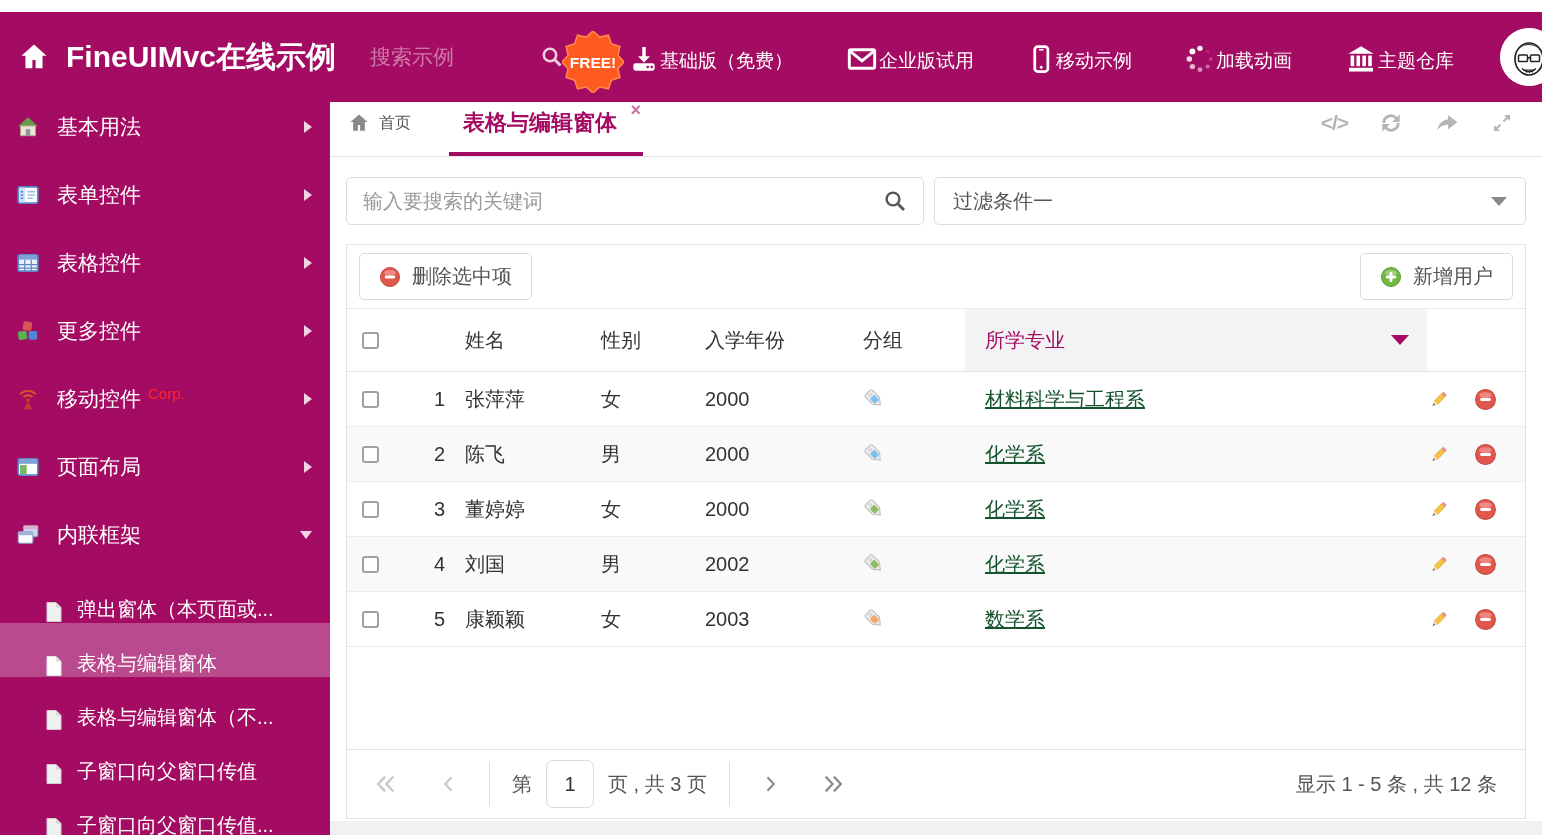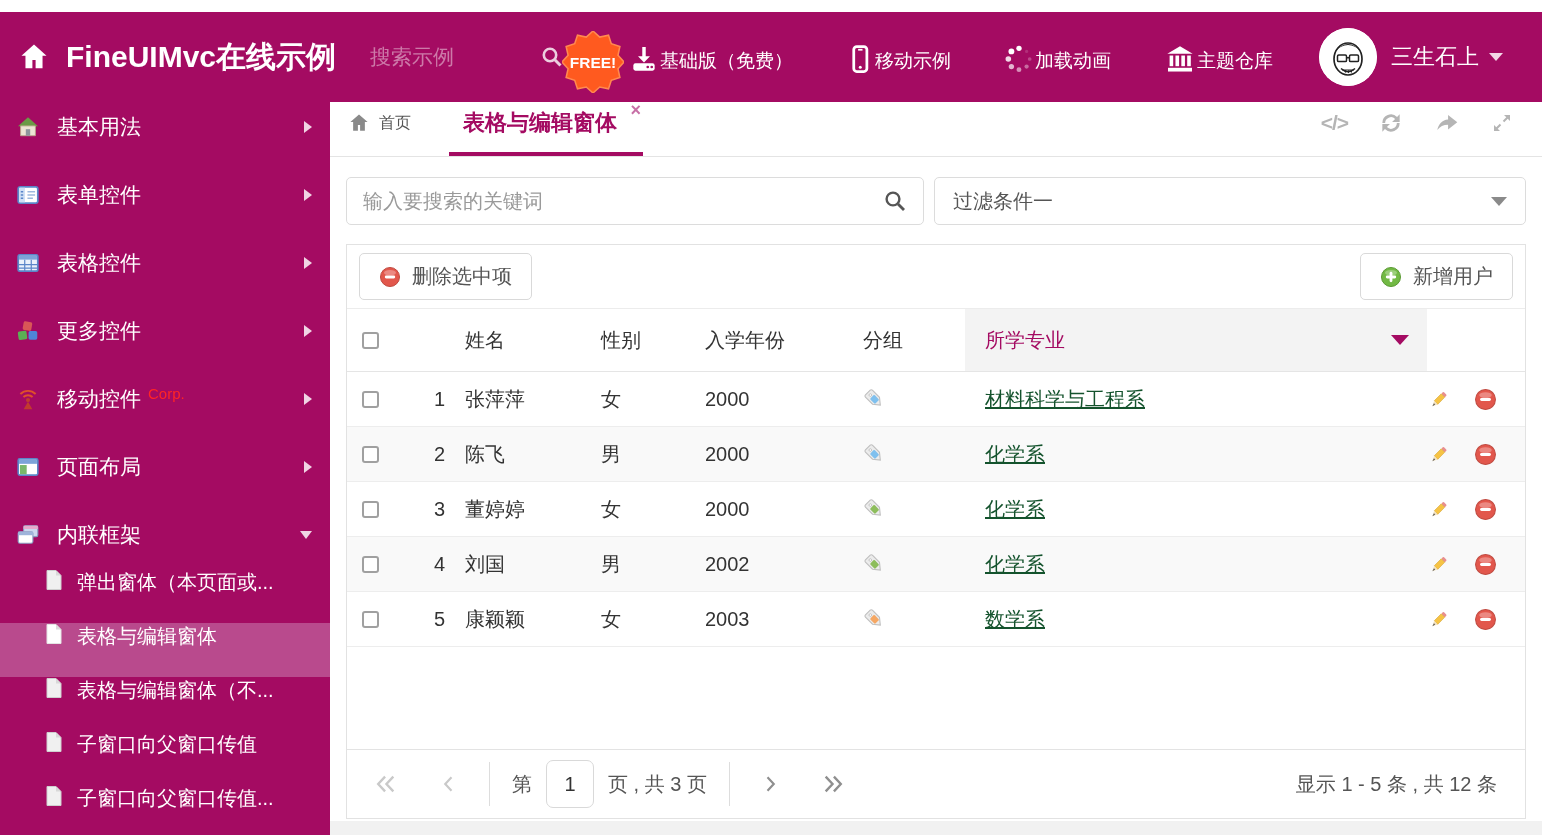--- a/index.html
+++ b/index.html
@@ -36,21 +36,21 @@
     background:#a40b62; padding-top:3px; }
   .menu-item { height:68px; display:flex; align-items:center; padding:0 18px 0 16px;
     color:#fff; cursor:pointer; }
   .menu-item .micon { width:24px; height:24px; flex:0 0 auto; }
   .menu-item .mlabel { font-size:21px; margin-left:17px; white-space:nowrap; }
   .menu-badge { color:#ff2525; font-size:15px; margin-left:7px; position:relative; top:-6px; }
   .arrow-r { margin-left:auto; width:0; height:0; border-top:6px solid transparent;
     border-bottom:6px solid transparent; border-left:8px solid #f0d4e4; }
   .arrow-d { margin-left:auto; width:0; height:0; border-left:6px solid transparent;
     border-right:6px solid transparent; border-top:8px solid #f0d4e4; }
-  .submenu-item { height:54px; display:flex; align-items:flex-start; padding-left:44px;
+  .submenu-item { height:54px; display:flex; align-items:flex-end; padding-left:44px;
     color:#fff; cursor:pointer; }
   .submenu-item.selected { background:#b94a8d; }
   .submenu-item .sicon { width:20px; height:22px; flex:0 0 auto; }
   .submenu-item .slabel { font-size:20px; margin-left:13px; white-space:nowrap; }
 
   
   .main { position:absolute; top:90px; left:330px; width:1212px; height:745px; background:#fff; }
   .tabbar { height:67px; border-bottom:1px solid #e4e4e4; display:flex; align-items:stretch; padding-left:18px; }
   .tab-home { display:flex; align-items:center; color:#555; font-size:16px; margin-right:38px; cursor:pointer; }
   .tab-home svg { margin-right:9px; }
@@ -139,20 +139,29 @@
       </svg>
       <span class="nico">
         <svg width="32" height="32" viewBox="0 0 24 24" fill="#fff">
             <path d="M10.7 3h2.6v7h3.2L12 14.6 7.5 10h3.2z"></path>
             <rect x="4" y="15.2" width="16" height="5.6" rx="1.6"></rect>
             <circle cx="14.8" cy="18" r="1" fill="#a40b62"></circle>
             <circle cx="17.8" cy="18" r="1" fill="#a40b62"></circle>
           </svg>
       </span>
       <span class="nlabel">基础版（免费）</span>
+    </div>
+    <div class="nav-item">
+      <span class="nico">
+        <svg width="34" height="32" viewBox="0 0 24 24">
+            <rect x="2.5" y="5" width="19" height="14" rx="1.2" fill="none" stroke="#fff" stroke-width="2.2"></rect>
+            <path d="M3.5 6.5 12 13.4l8.5-6.9" fill="none" stroke="#fff" stroke-width="2.2"></path>
+          </svg>
+      </span>
+      <span class="nlabel">企业版试用</span>
     </div>
     <div class="nav-item">
       <span class="nico">
         <svg width="30" height="32" viewBox="0 0 24 24">
             <rect x="7" y="2" width="10.5" height="20" rx="2.4" fill="none" stroke="#fff" stroke-width="2.2"></rect>
             <path d="M10.5 4.6h3.5" stroke="#fff" stroke-width="1.4"></path>
             <circle cx="12.2" cy="18.6" r="1.2" fill="#fff"></circle>
           </svg>
       </span>
       <span class="nlabel">移动示例</span>

